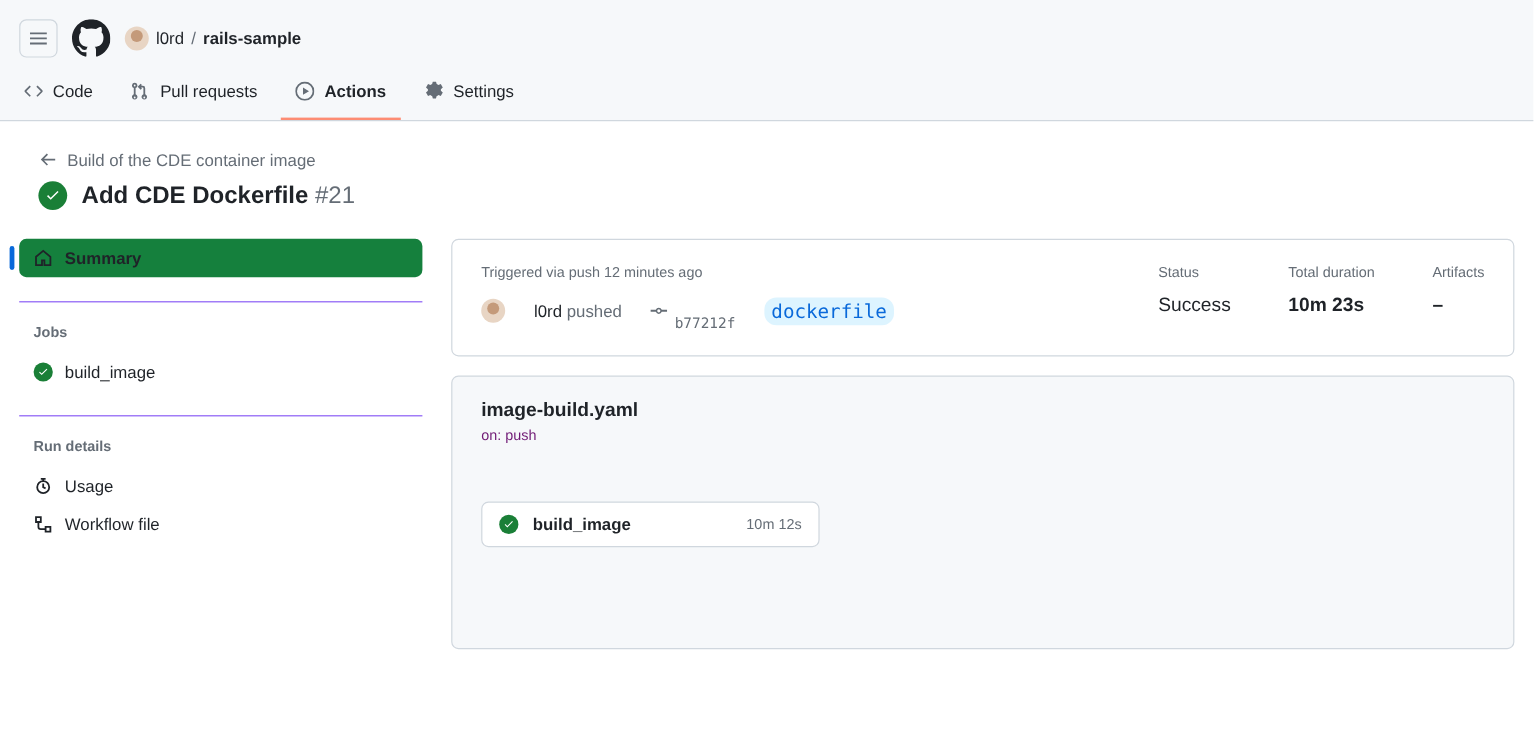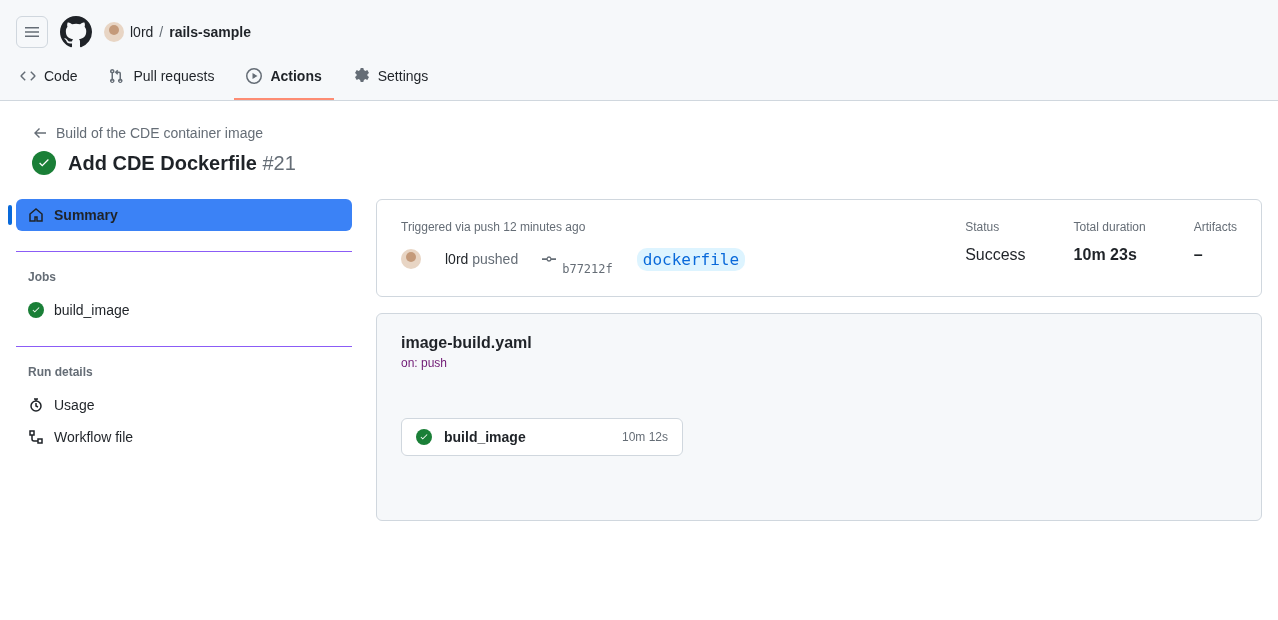--- a/index.html
+++ b/index.html
@@ -24,21 +24,21 @@
 .title-row{display:flex;align-items:center;gap:12px;margin-bottom:24px;margin-left:16px;}
 .check-circle{width:24px;height:24px;border-radius:50%;background:#1a7f37;display:flex;align-items:center;justify-content:center;flex-shrink:0;}
 .check-circle svg{color:#fff;}
 .check-sm{width:16px;height:16px;border-radius:50%;background:#1a7f37;display:flex;align-items:center;justify-content:center;flex-shrink:0;}
 .check-sm svg{color:#fff;width:10px;height:10px;}
 h1{font-size:20px;font-weight:600;}
 h1 .num{color:#656d76;font-weight:400;}
 .layout{display:flex;gap:24px;}
 .sidebar{width:336px;flex-shrink:0;}
 .side-item{display:flex;align-items:center;gap:10px;padding:8px 12px;border-radius:6px;cursor:pointer;color:#1f2328;}
-.side-item.active{background:#3b82f6;font-weight:600;position:relative;}
+.side-item.active{background:#15803d;font-weight:600;position:relative;}
 .side-item.active::before{content:"";position:absolute;left:-8px;top:6px;bottom:6px;width:4px;background:#0969da;border-radius:2px;}
 .side-sec{margin-top:20px;padding-top:14px;border-top:1px solid #8b5cf6;}
 .side-h{font-size:12px;font-weight:600;color:#656d76;padding:4px 12px 10px 12px;}
 .content{flex:1;}
 .card{border:1px solid #d0d7de;border-radius:6px;padding:20px 24px;margin-bottom:16px;}
 .card.grey{background:#f6f8fa;}
 .summary-row{display:flex;gap:48px;}
 .sumcol .lbl{font-size:12px;color:#656d76;margin-bottom:8px;}
 .sumcol .val{font-size:16px;font-weight:400;margin-top:12px;}
 .push-line{display:flex;align-items:center;gap:24px;font-size:14px;}
@@ -181,21 +181,21 @@
             <div class="lbl">Total duration</div>
             <div class="val" style="font-weight:600">10m 23s</div>
           </div>
           <div class="sumcol">
             <div class="lbl">Artifacts</div>
             <div class="val" style="font-weight:600">–</div>
           </div>
         </div>
       </div>
 
-      <div class="card grey" style="padding-bottom:64px">
+      <div class="card grey" style="padding-bottom:84px">
         <div class="wf-title">image-build.yaml</div>
         <div class="wf-sub">on: push</div>
         <div class="job-card">
           <span class="check-sm">
               <svg viewBox="0 0 16 16">
                 <path fill="currentColor" d="M13.5 4.5L6 12 2.5 8.5l1-1L6 10l6.5-6.5z"></path>
               </svg>
             </span>
           <span class="job-name">build_image</span>
           <span class="job-time">10m 12s</span>

